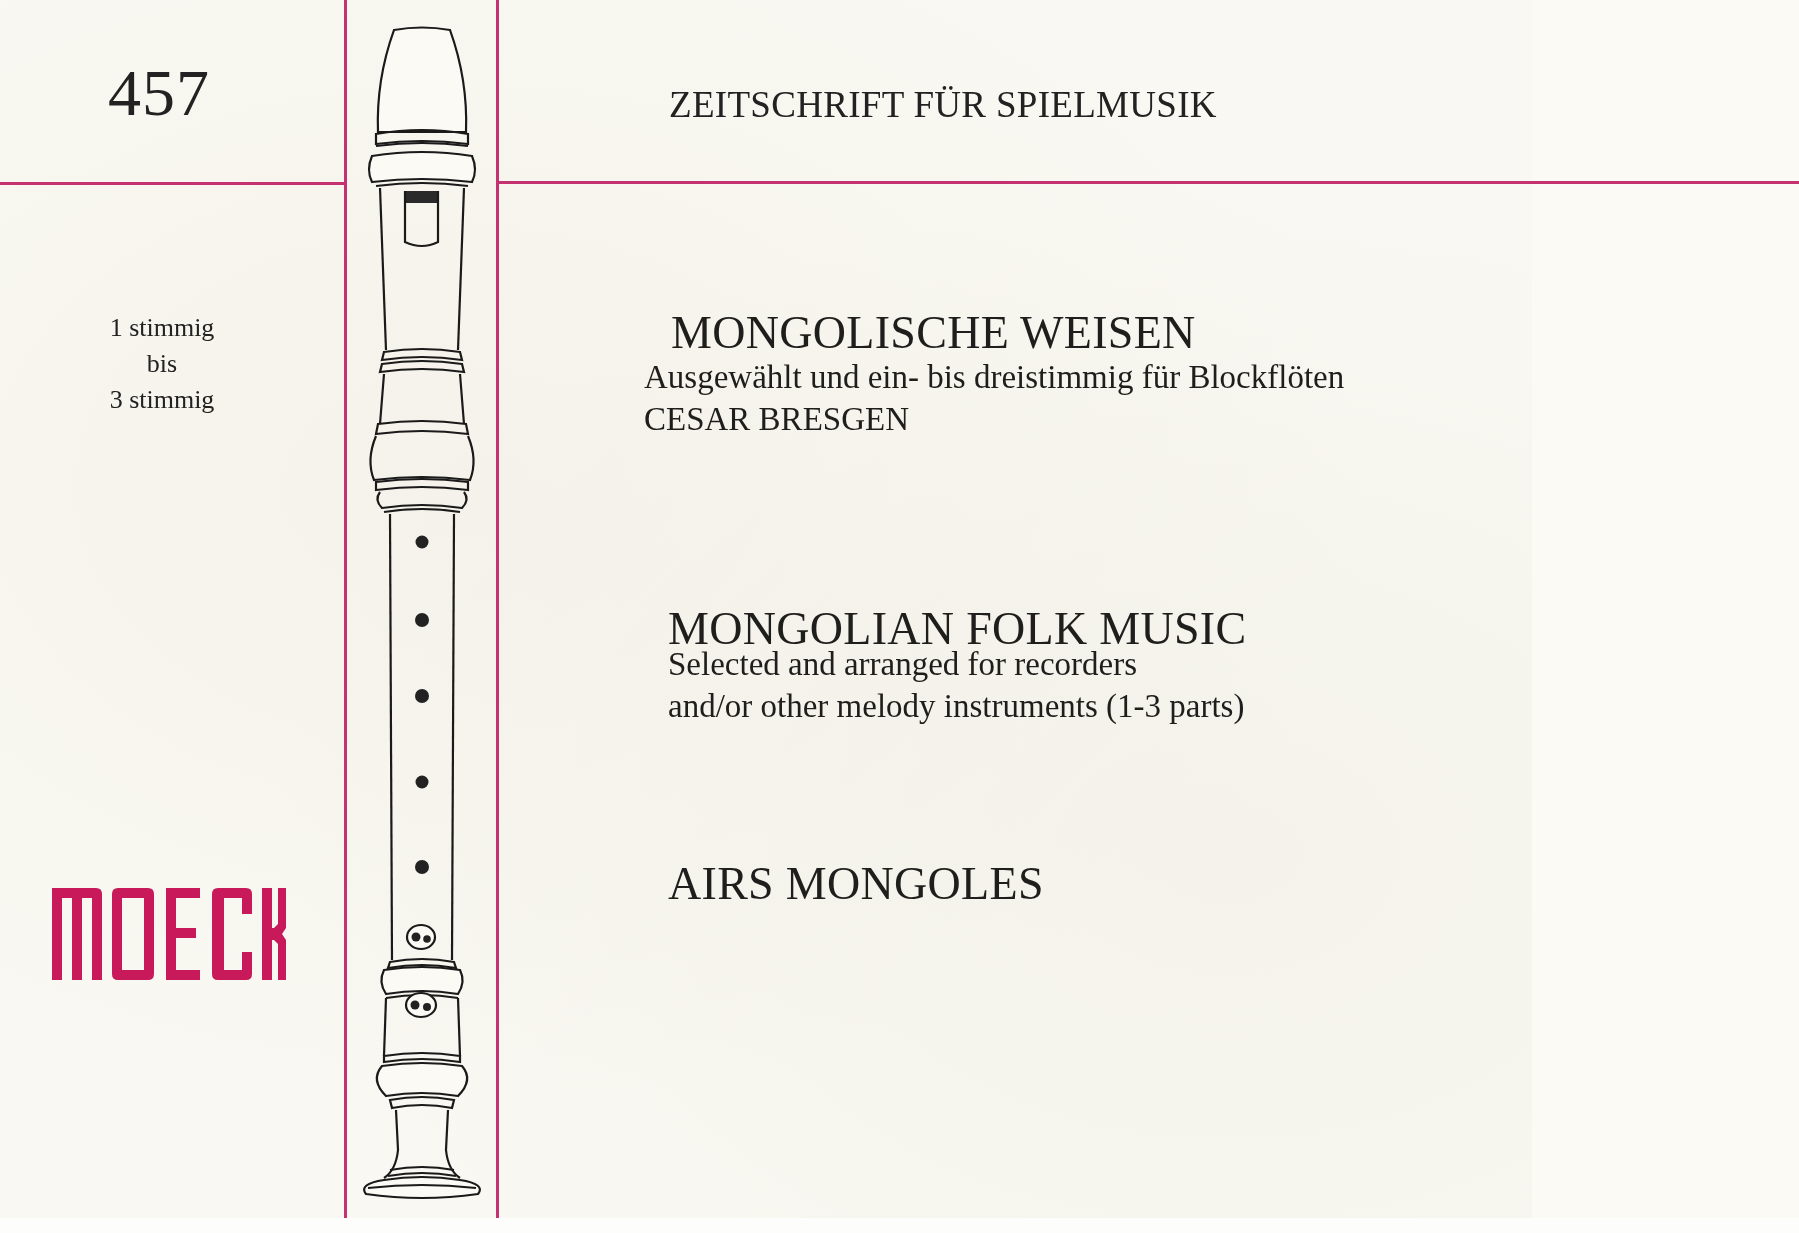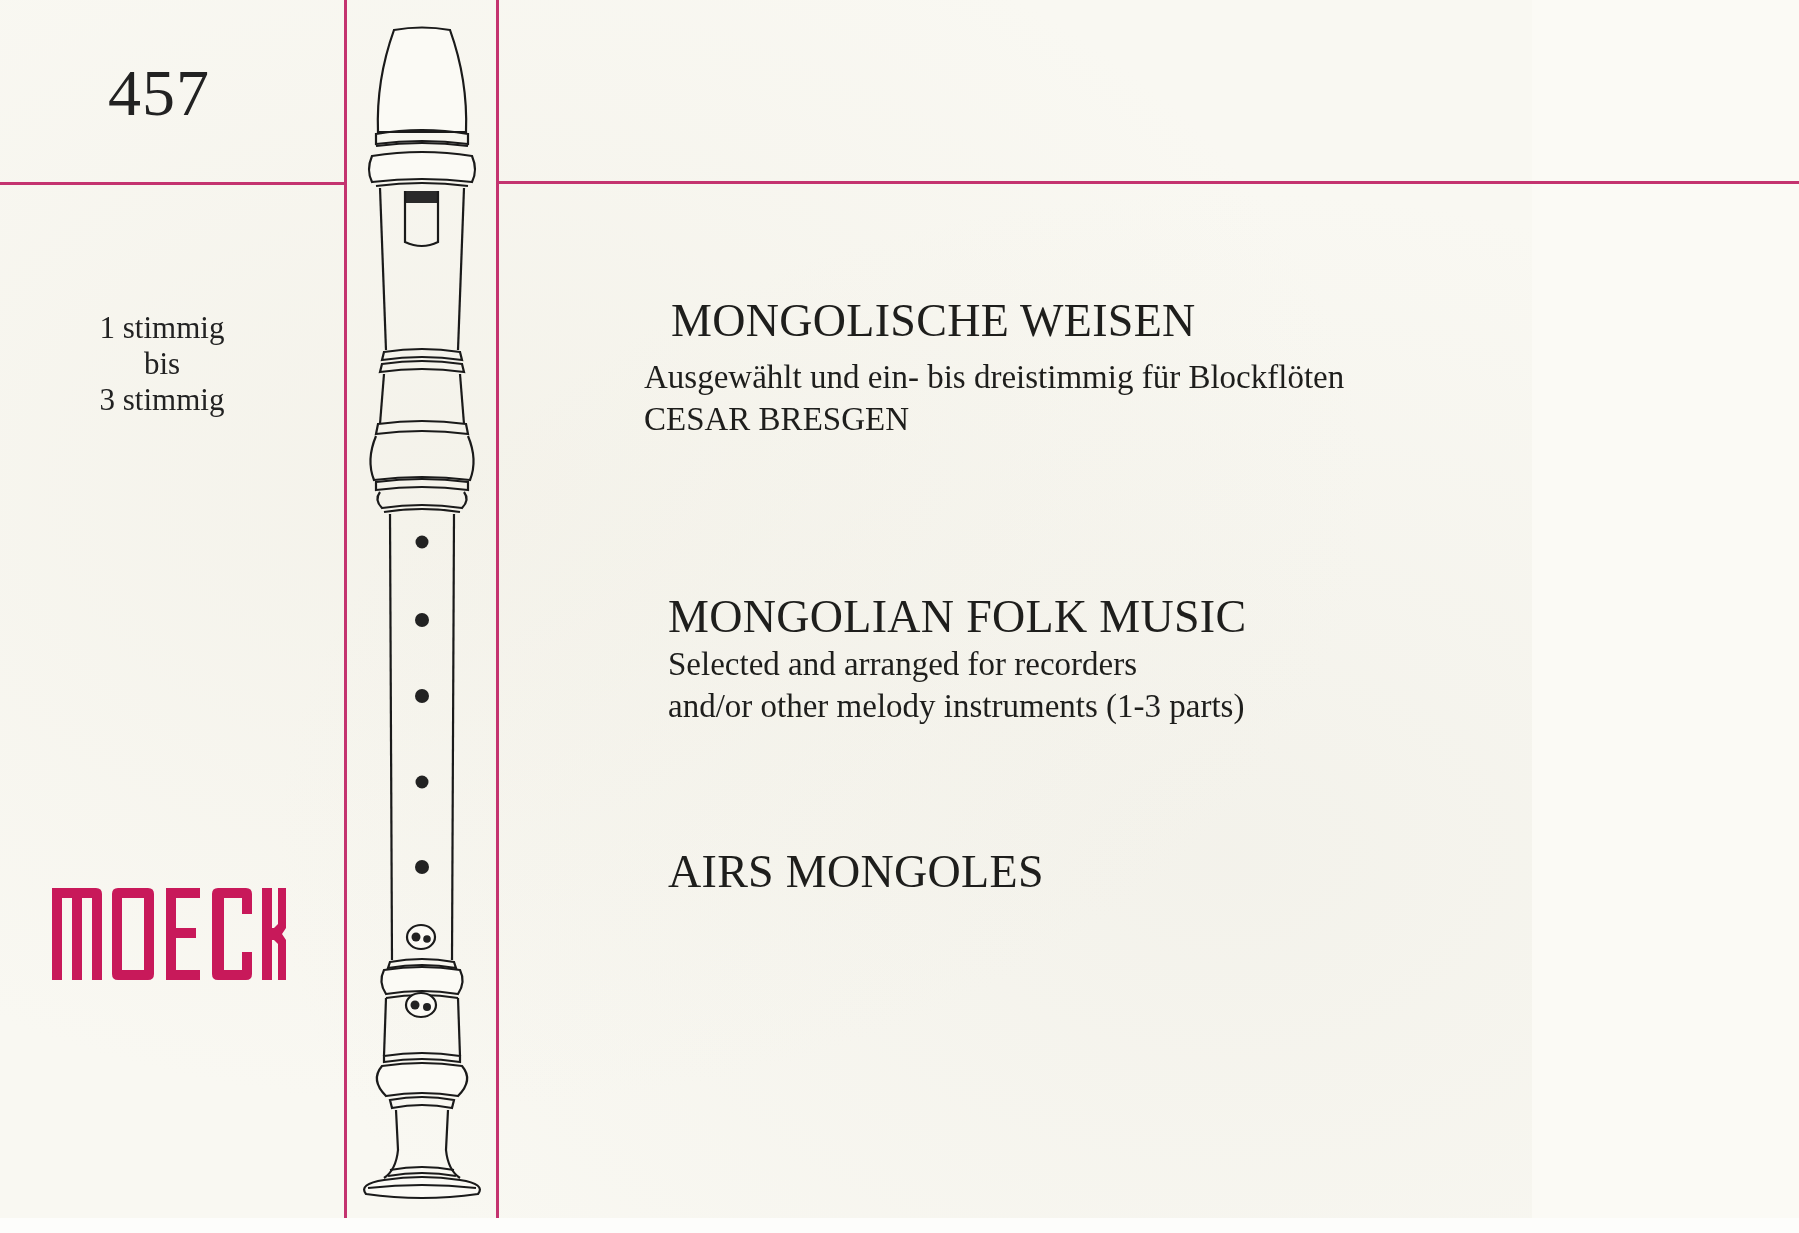--- a/index.html
+++ b/index.html
@@ -14,23 +14,23 @@
     background:
       radial-gradient(ellipse at 30% 40%, rgba(235,232,220,0.35), transparent 60%),
       radial-gradient(ellipse at 80% 70%, rgba(230,228,218,0.30), transparent 55%),
       #f9f8f2;
   }
   .bottom-strip { position:absolute; left:0; top:1218px; width:1799px; height:15px; background:#fdfdfb; }
   .rule-h { position:absolute; height:3px; background:#c4336f; }
   .rule-v { position:absolute; width:3px; background:#c4336f; }
   .abs { position:absolute; white-space:nowrap; }
   .num { left:108px; top:60px; font-size:66px; line-height:1; letter-spacing:1px; color:#222; }
-  .parts { left:62px; width:200px; text-align:center; font-size:31px; line-height:36px; top:310px; color:#222; }
+  .parts { left:62px; width:200px; text-align:center; font-size:26px; line-height:36px; top:310px; color:#222; }
   .journal { left:669px; top:86px; font-size:37px; line-height:1; letter-spacing:0.3px; color:#222; }
-  .title { font-size:46px; line-height:1; color:#1e1e1c; letter-spacing:0.3px; }
+  .title { font-size:46px; line-height:1; color:#1e1e1c; letter-spacing:0.3px;margin-top:12px; }
   .sub { font-size:33px; line-height:42px; color:#1e1e1c; }
   .moeck { position:absolute; left:48px; top:884px; }
   .recorder { position:absolute; left:360px; top:20px; }
 </style>
 </head>
 <body>
 
 <div class="page">
 
   <div class="rule-h" style="left:0; top:182px; width:346px;"></div>
@@ -117,20 +117,21 @@
 
       <path d="M36 1090 L38 1130 Q36 1150 24 1158"></path>
       <path d="M88 1090 L86 1130 Q88 1150 100 1158"></path>
       <path d="M30 1150 Q62 1144 94 1150"></path>
       <path d="M28 1156 Q62 1150 96 1156"></path>
       <path d="M24 1160 Q-2 1164 6 1174 Q62 1182 118 1174 Q126 1164 100 1160 Q62 1154 24 1160 Z" fill="#fbfaf5"></path>
       <path d="M8 1168 Q62 1162 116 1168"></path>
     </svg>
   </div>
 
+  <div class="abs journal">ZEITSCHRIFT FÜR SPIELMUSIK</div>
 
   <div class="abs title" style="left:671px; top:298px;">MONGOLISCHE WEISEN</div>
   <div class="abs sub" style="left:644px; top:356px;">
     <div>Ausgewählt und ein- bis dreistimmig für Blockflöten</div>
     <div>CESAR BRESGEN</div>
   </div>
 
   <div class="abs title" style="left:668px; top:594px;">MONGOLIAN FOLK MUSIC</div>
   <div class="abs sub" style="left:668px; top:643px;">
     <div>Selected and arranged for recorders</div>

